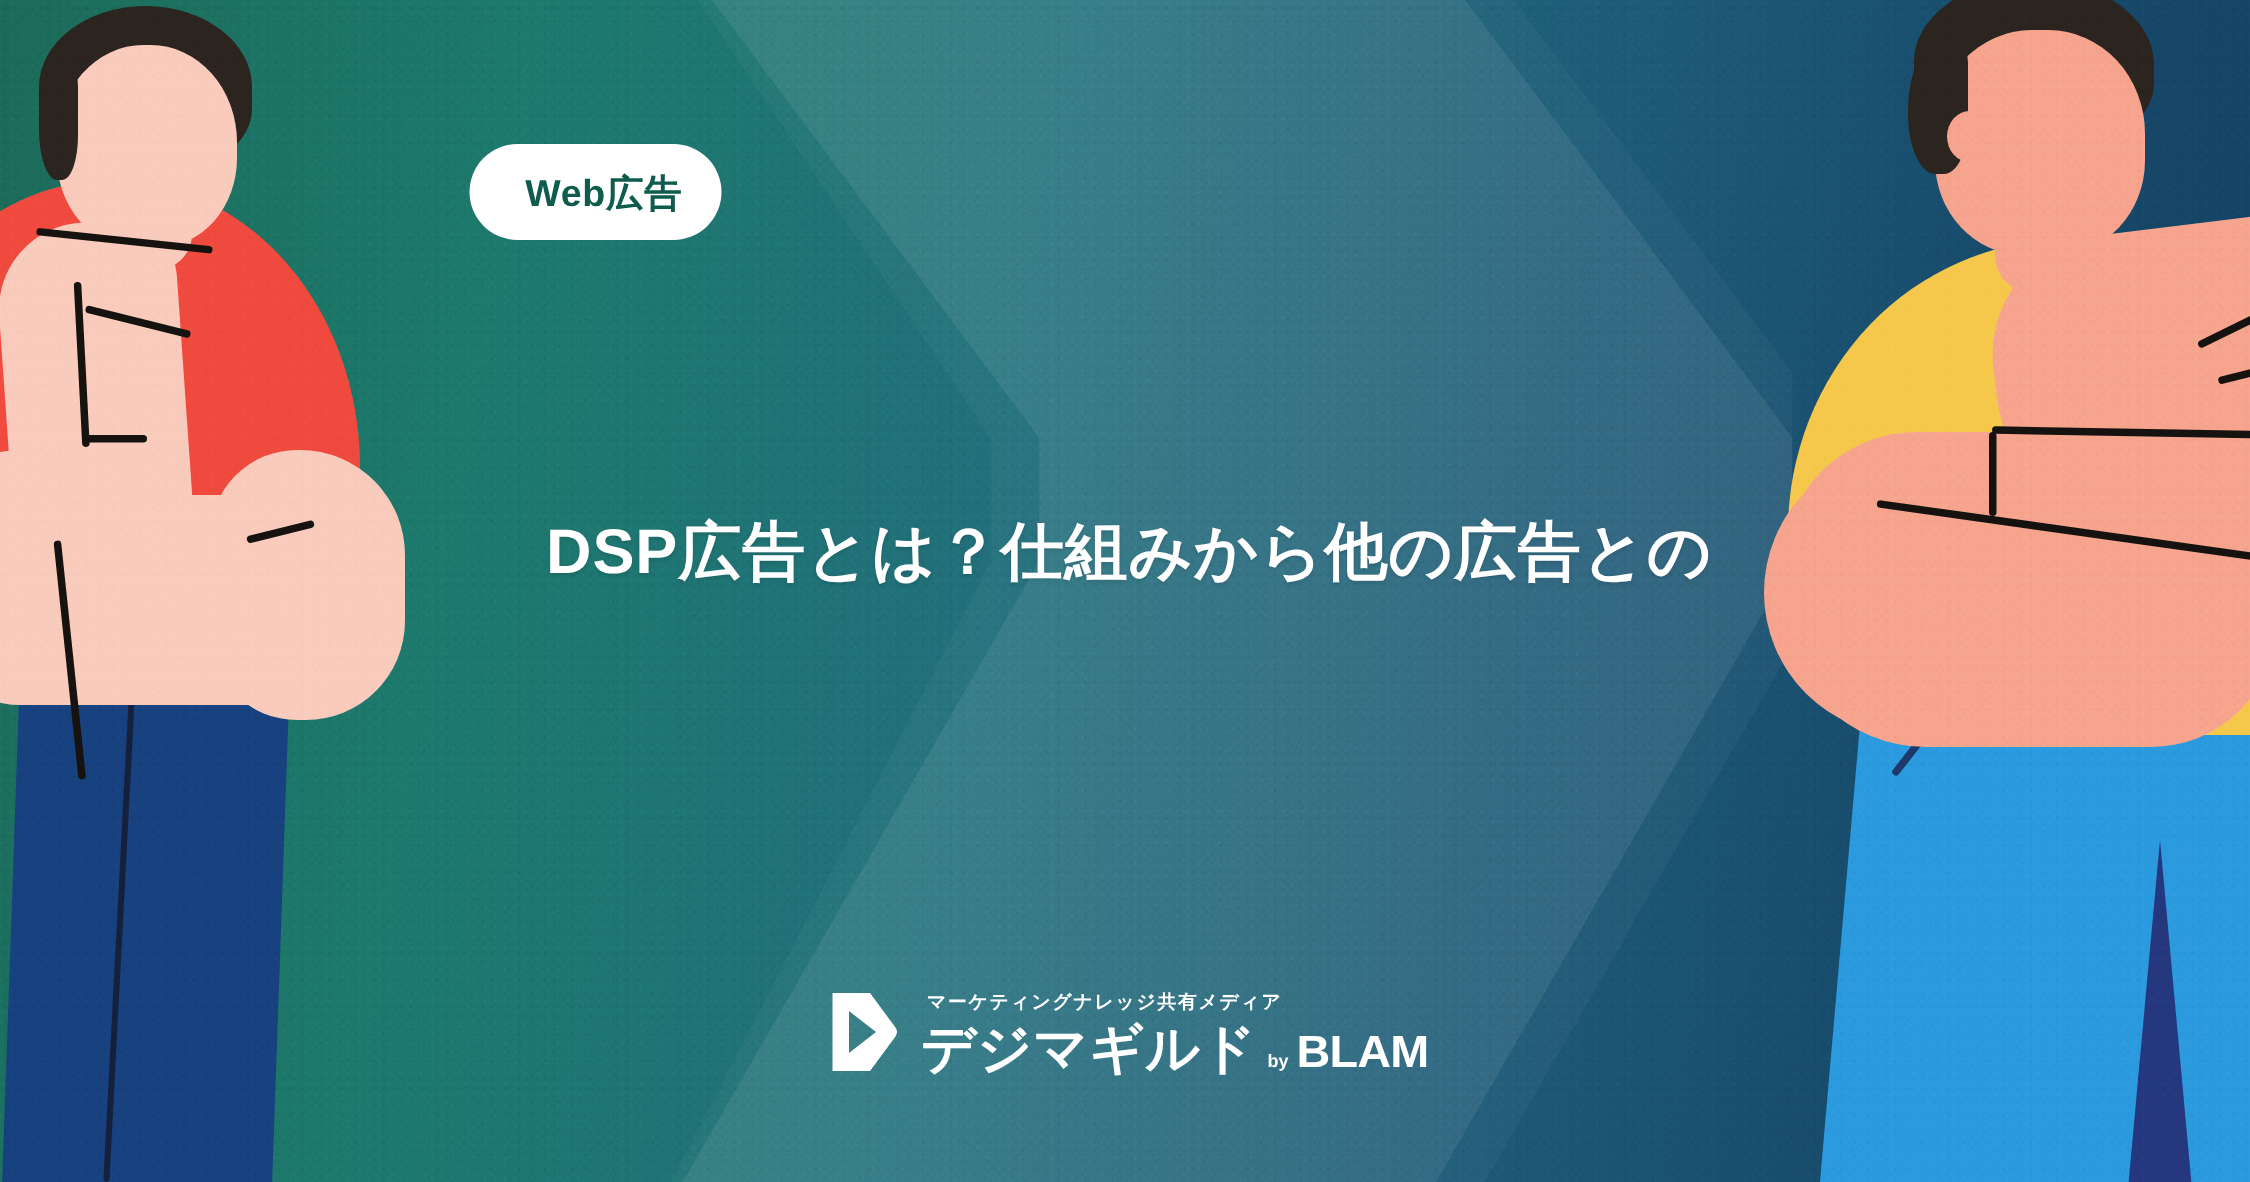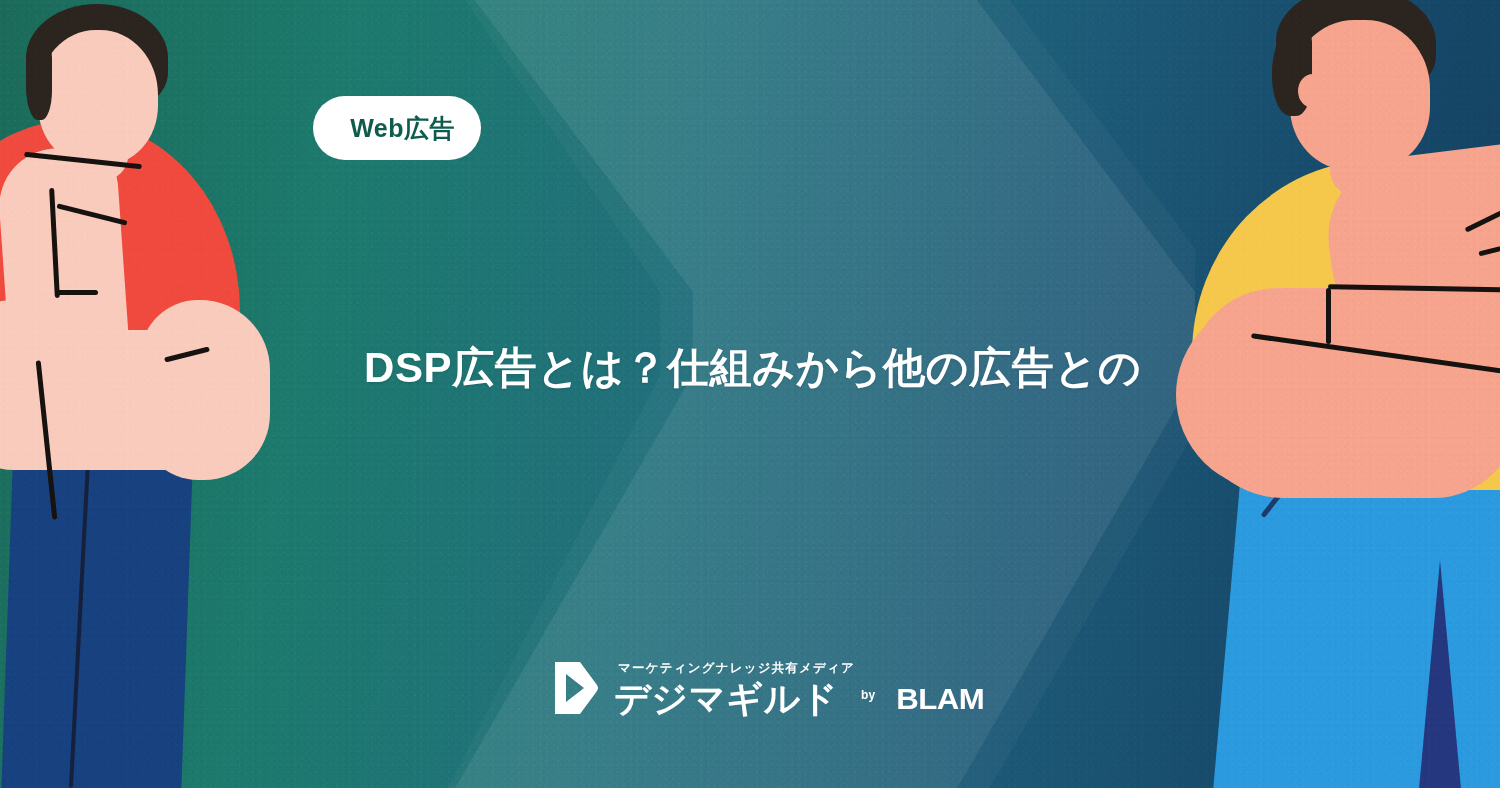--- a/index.html
+++ b/index.html
@@ -196,21 +196,21 @@
   .logo{
     position:absolute;left:552px;top:659px;
     display:flex;align-items:flex-end;gap:14px;
   }
   .logo-mark{width:48px;height:58px;flex:none;}
   .logo-texts{display:flex;flex-direction:column;gap:4px;}
   .logo-tagline{
     color:#ffffff;font-size:12.5px;font-weight:bold;
     letter-spacing:1.2px;white-space:nowrap;margin-left:4px;
   }
-  .logo-row{display:flex;align-items:center;gap:23px;}
+  .logo-row{display:flex;align-items:flex-end;gap:7px;}
   .logo-name{
     color:#ffffff;font-size:36px;font-weight:bold;
     letter-spacing:.5px;white-space:nowrap;line-height:1;
   }
   .logo-by{
     color:#ffffff;font-size:12px;font-weight:bold;line-height:1;
     position:relative;top:-4px;
   }
   .logo-brand{
     color:#ffffff;font-size:30px;font-weight:bold;line-height:1;

